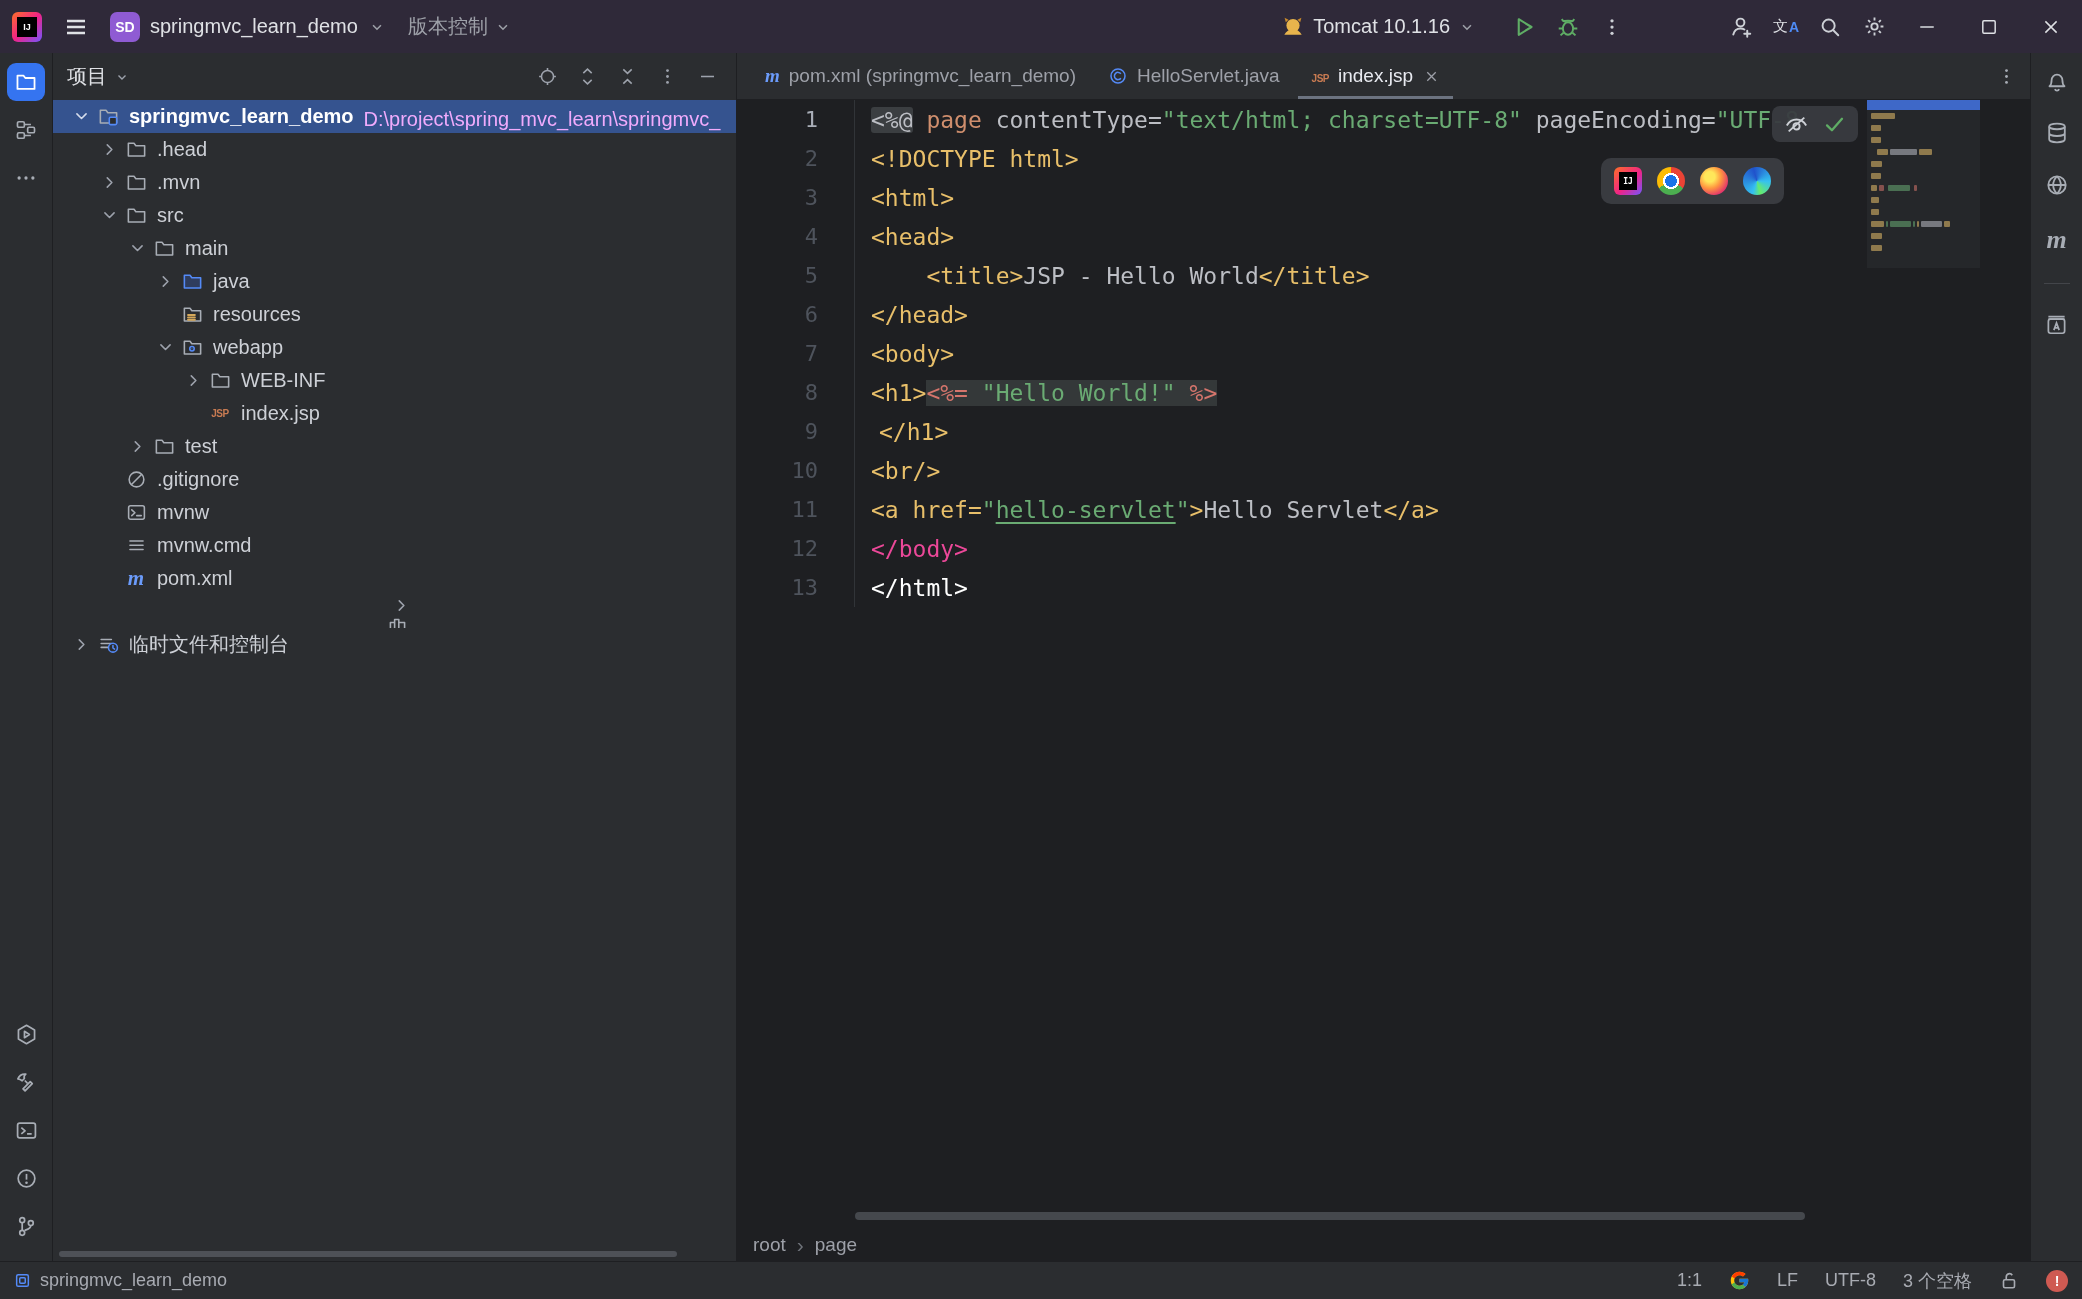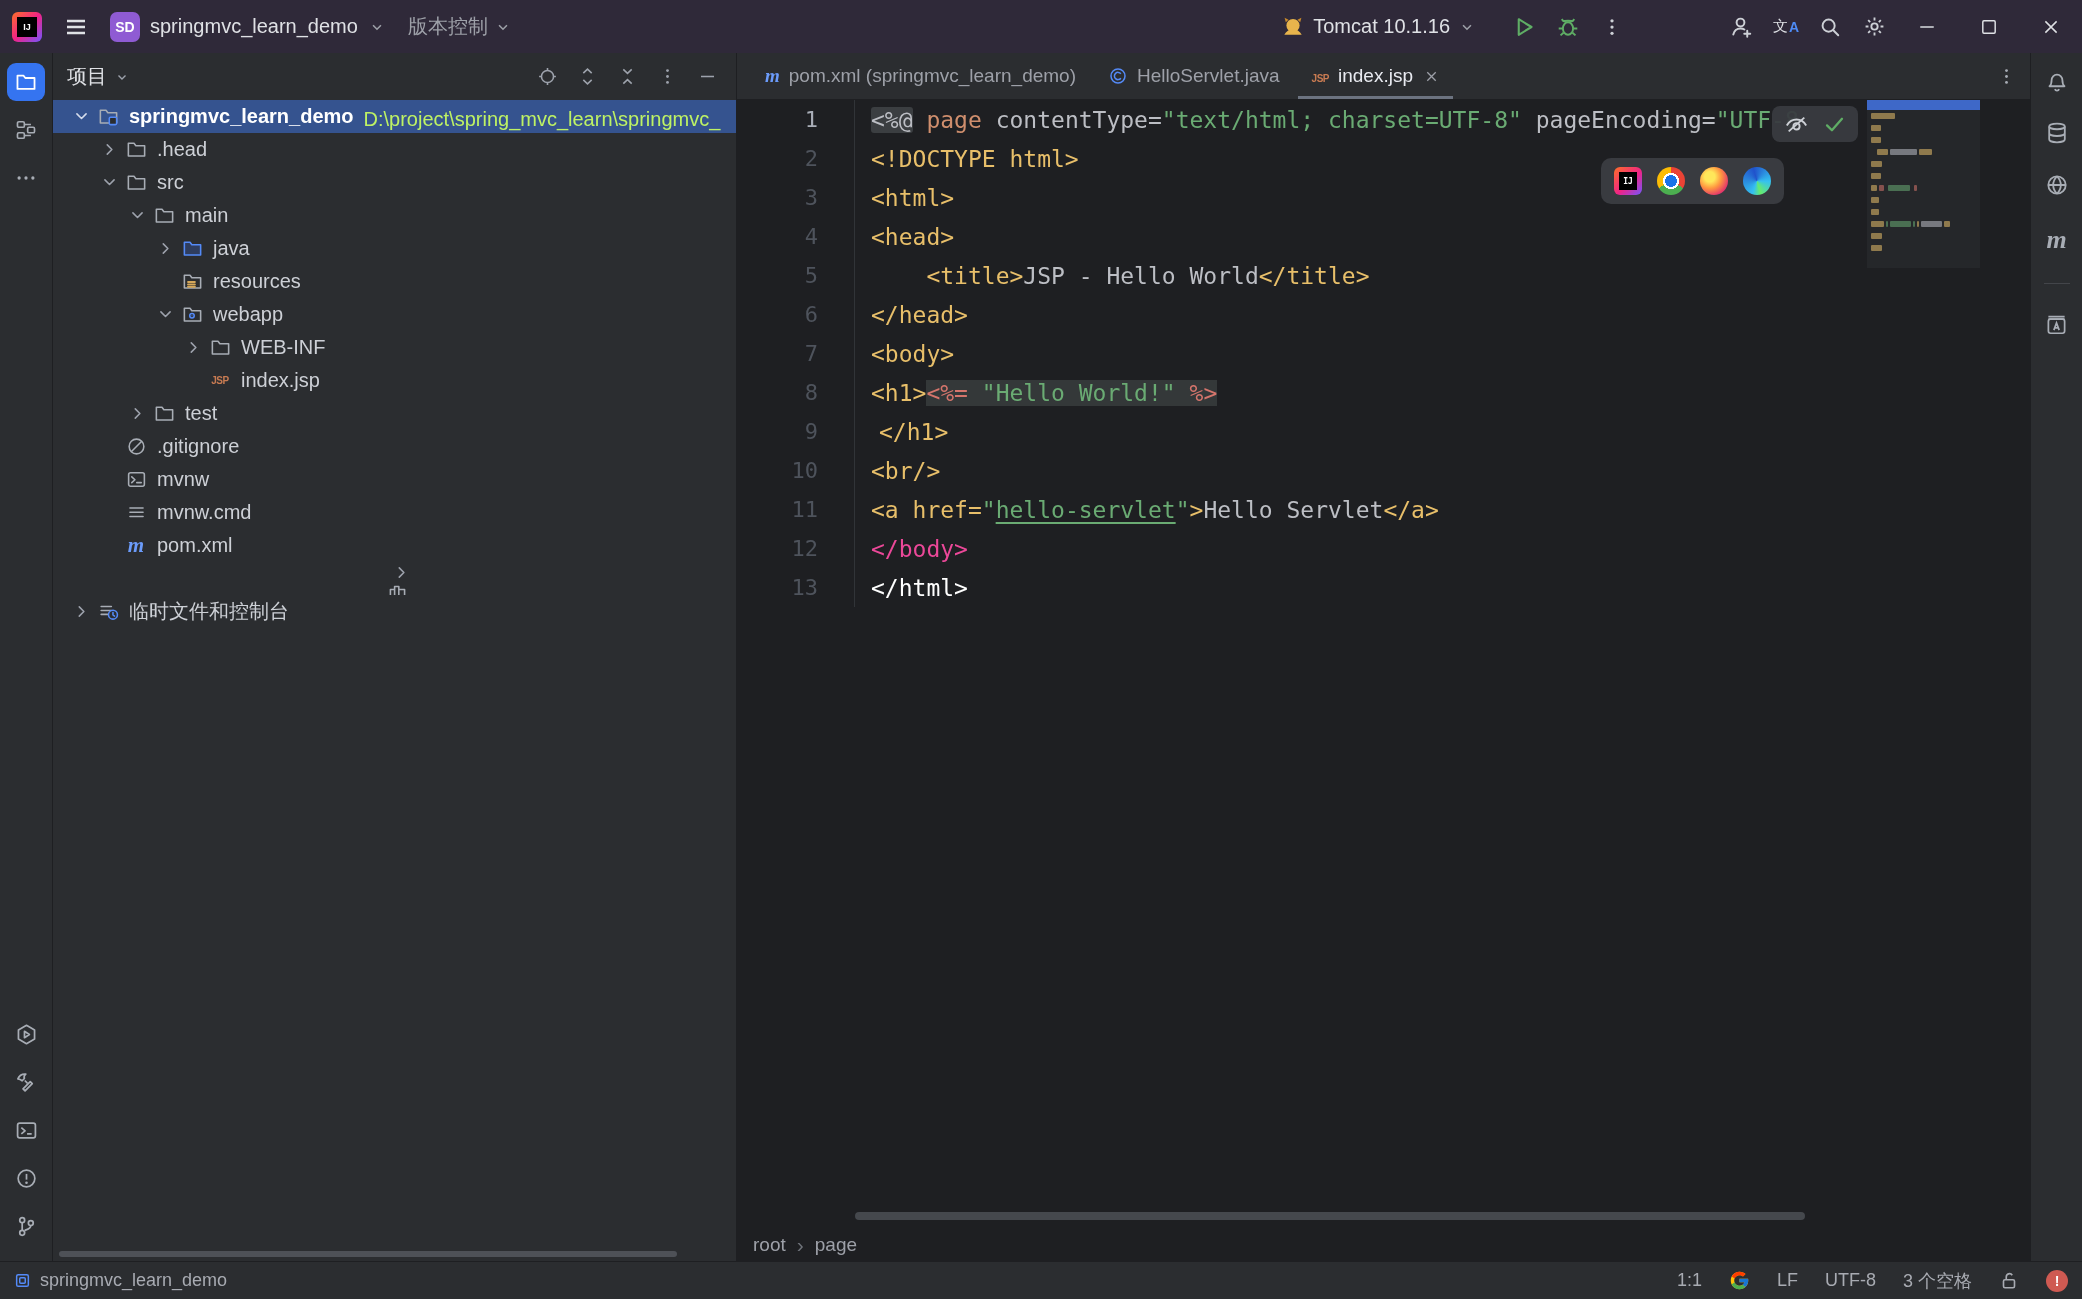--- a/index.html
+++ b/index.html
@@ -46,21 +46,21 @@
   .pp-actions { margin-left:auto; display:flex; align-items:center; gap:10px; color:#9DA2AC; }
   .pp-act { width:30px; height:30px; display:flex; align-items:center; justify-content:center; }
   .tree { font-size:20px; }
   .trow { height:33px; display:flex; align-items:center; white-space:nowrap; overflow:hidden; color:#CDD0D6; }
   .trow.selected { background:#35538F; color:#FFFFFF; }
   .trow.selected .tlabel { font-weight:bold; }
   .chev { width:28px; flex:none; display:flex; align-items:center; justify-content:center; color:#9DA2AC; }
   .trow.selected .chev { color:#D5DCEC; }
   .ticon { width:26px; flex:none; display:flex; align-items:center; justify-content:center; margin-right:8px; color:#A8ADB5; }
   .tsuffix { margin-left:10px; color:#9DA0A8; }
-  .trow.selected .tsuffix { color:#bef264;margin-top:6px; }
+  .trow.selected .tsuffix { color:#f0abfc;margin-top:6px; }
   .txt-icon { display:inline-flex; align-items:center; justify-content:center; font-weight:bold; }
   .txt-icon.jsp { font-size:10px; color:#C87B52; letter-spacing:-0.5px; }
   .txt-icon.maven { font-size:21px; color:#6B9BFA; font-style:italic; font-family:"Liberation Serif",serif; }
   .txt-icon.maven.gray { color:#A8ADB5; }
   .pp-hscroll { position:absolute; bottom:4px; left:6px; width:618px; height:6px; border-radius:3px; background:#4E5157; }
 
   
   .editor-col { flex:1; min-width:0; display:flex; flex-direction:column; background:#1E1F22; position:relative; }
   .tabbar { height:47px; flex:none; background:#2B2D30; border-bottom:1px solid #1E1F22;
             display:flex; align-items:stretch; padding-left:12px; position:relative; }
@@ -350,20 +350,33 @@
               <svg width="21" height="21" viewBox="0 0 16 16" fill="none" stroke="currentColor" stroke-width="1.2" stroke-linecap="round" stroke-linejoin="round">
                 <path d="M6.3 4.5 9.8 8l-3.5 3.5"></path>
               </svg>
             </span>
             <span class="ticon">
               <svg width="21" height="21" viewBox="0 0 16 16" fill="none" stroke="currentColor" stroke-width="1.2" stroke-linecap="round" stroke-linejoin="round">
                 <path d="M1.8 13V3.3h4.3l1.4 1.8h6.7V13z"></path>
               </svg>
             </span>
             <span class="tlabel">.head</span>
+          </div>
+          <div class="trow" style="padding-left: 42px;">
+            <span class="chev">
+              <svg width="21" height="21" viewBox="0 0 16 16" fill="none" stroke="currentColor" stroke-width="1.2" stroke-linecap="round" stroke-linejoin="round">
+                <path d="M6.3 4.5 9.8 8l-3.5 3.5"></path>
+              </svg>
+            </span>
+            <span class="ticon">
+              <svg width="21" height="21" viewBox="0 0 16 16" fill="none" stroke="currentColor" stroke-width="1.2" stroke-linecap="round" stroke-linejoin="round">
+                <path d="M1.8 13V3.3h4.3l1.4 1.8h6.7V13z"></path>
+              </svg>
+            </span>
+            <span class="tlabel">.mvn</span>
           </div>
           <div class="trow" style="padding-left: 42px;">
             <span class="chev">
               <svg width="21" height="21" viewBox="0 0 16 16" fill="none" stroke="currentColor" stroke-width="1.2" stroke-linecap="round" stroke-linejoin="round">
                 <path d="M4.5 6 8 9.5 11.5 6"></path>
               </svg>
             </span>
             <span class="ticon">
               <svg width="21" height="21" viewBox="0 0 16 16" fill="none" stroke="currentColor" stroke-width="1.2" stroke-linecap="round" stroke-linejoin="round">
                 <path d="M1.8 13V3.3h4.3l1.4 1.8h6.7V13z"></path>

